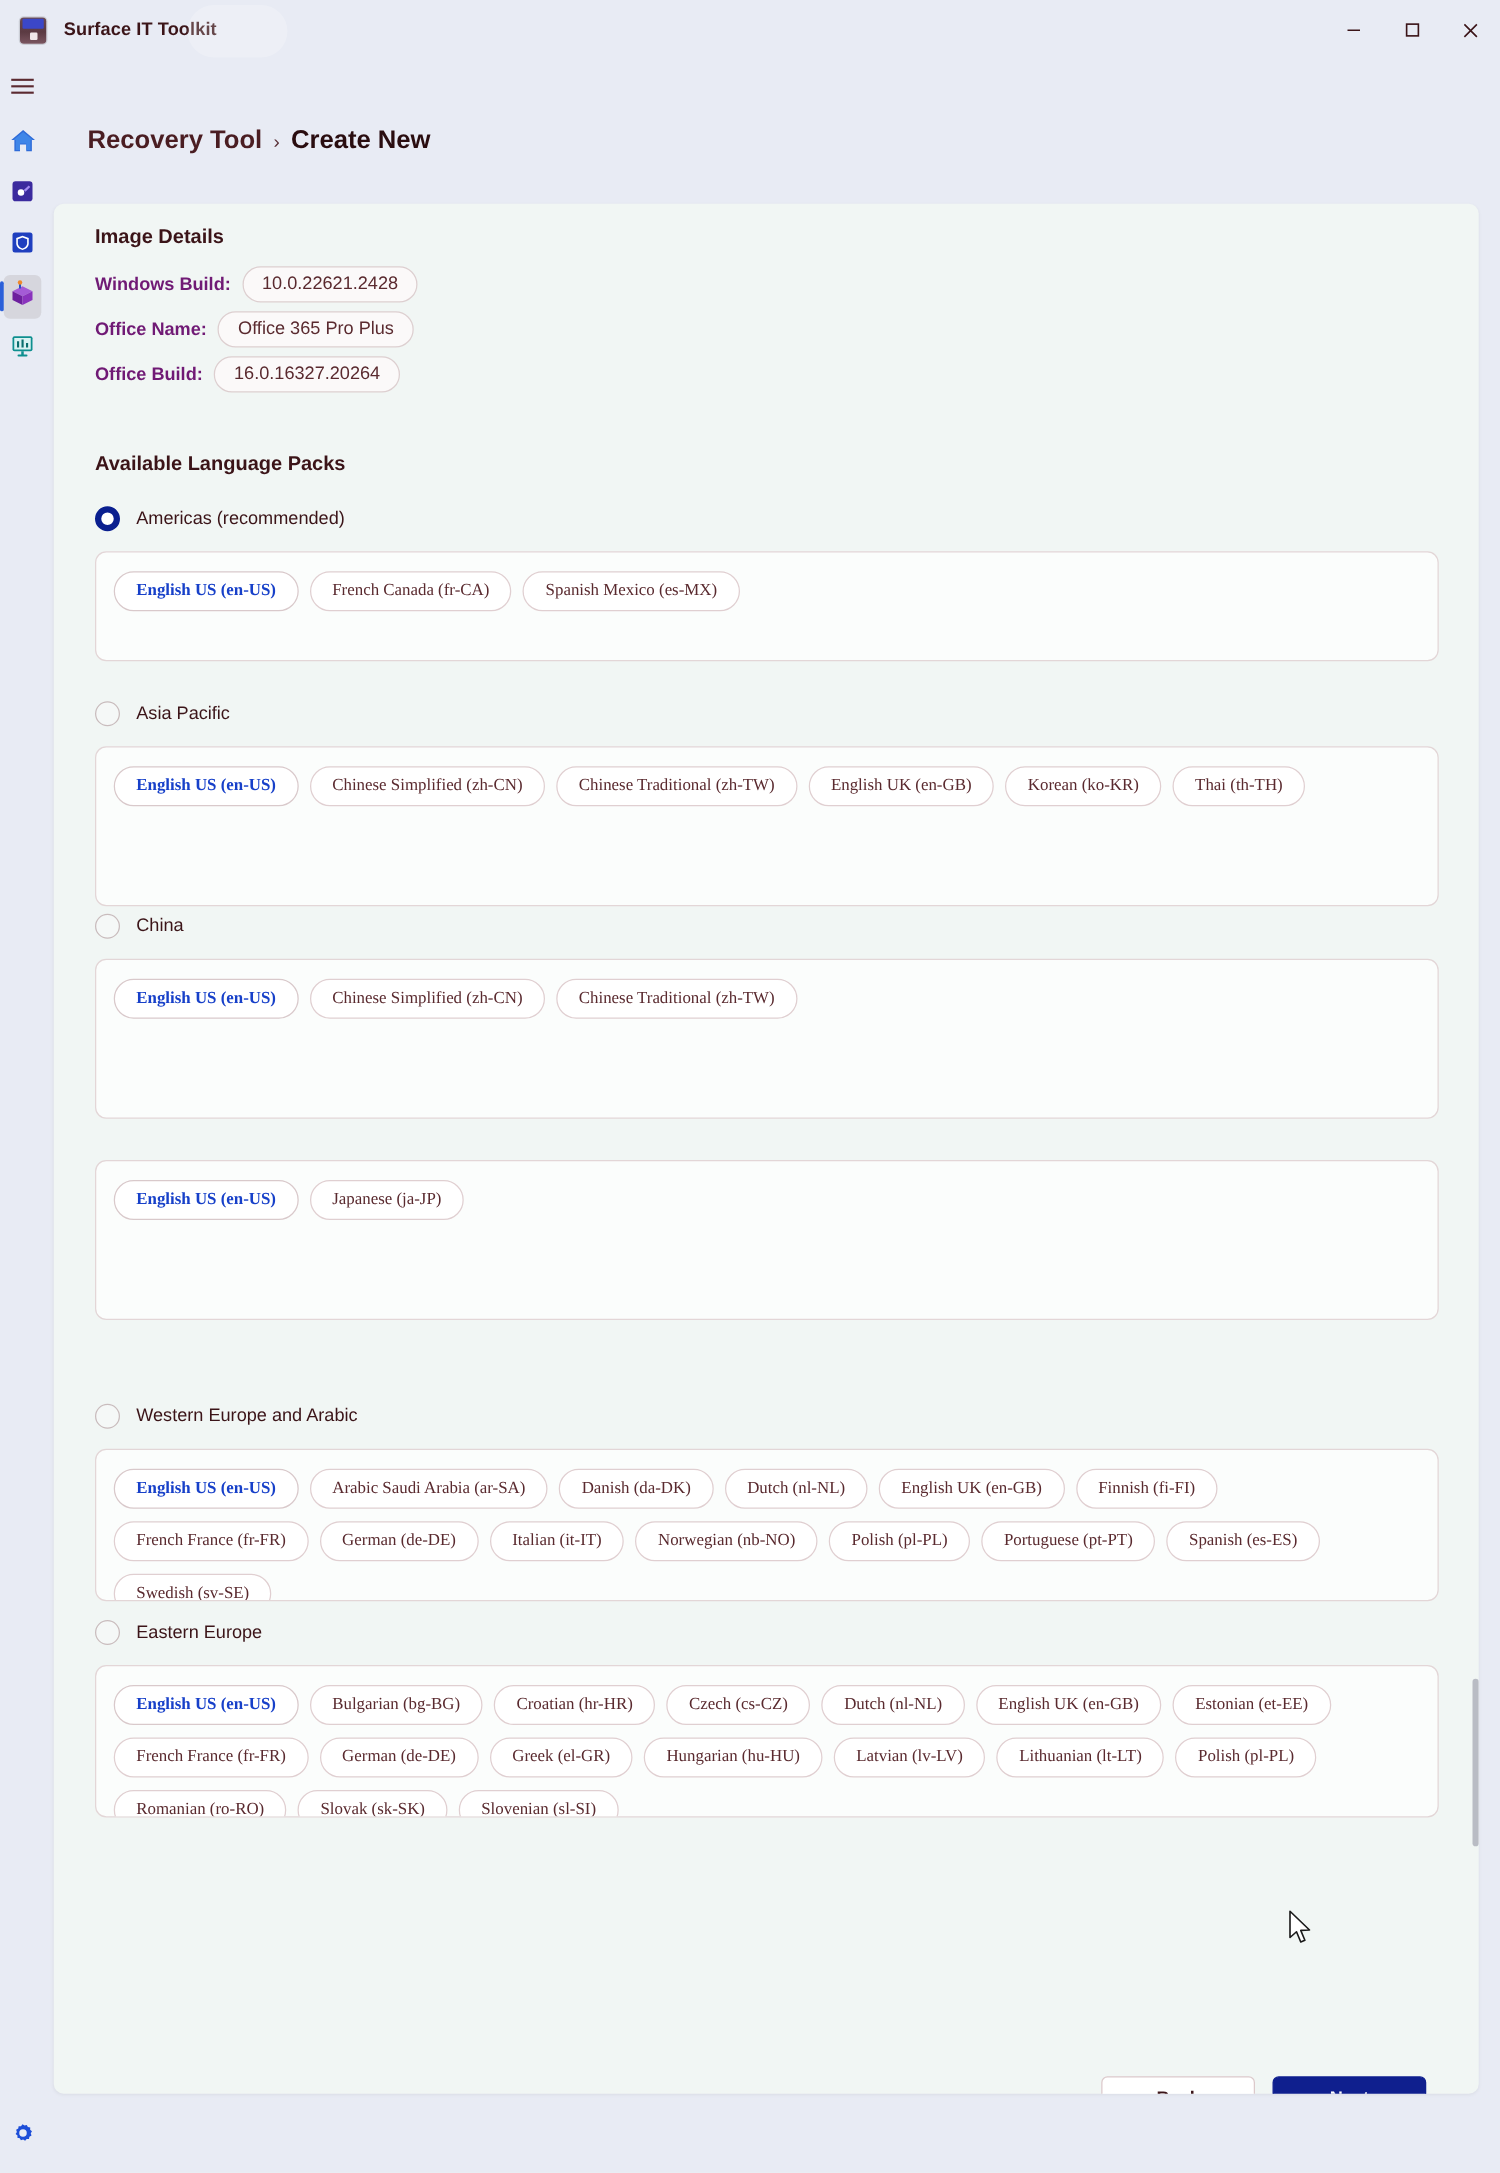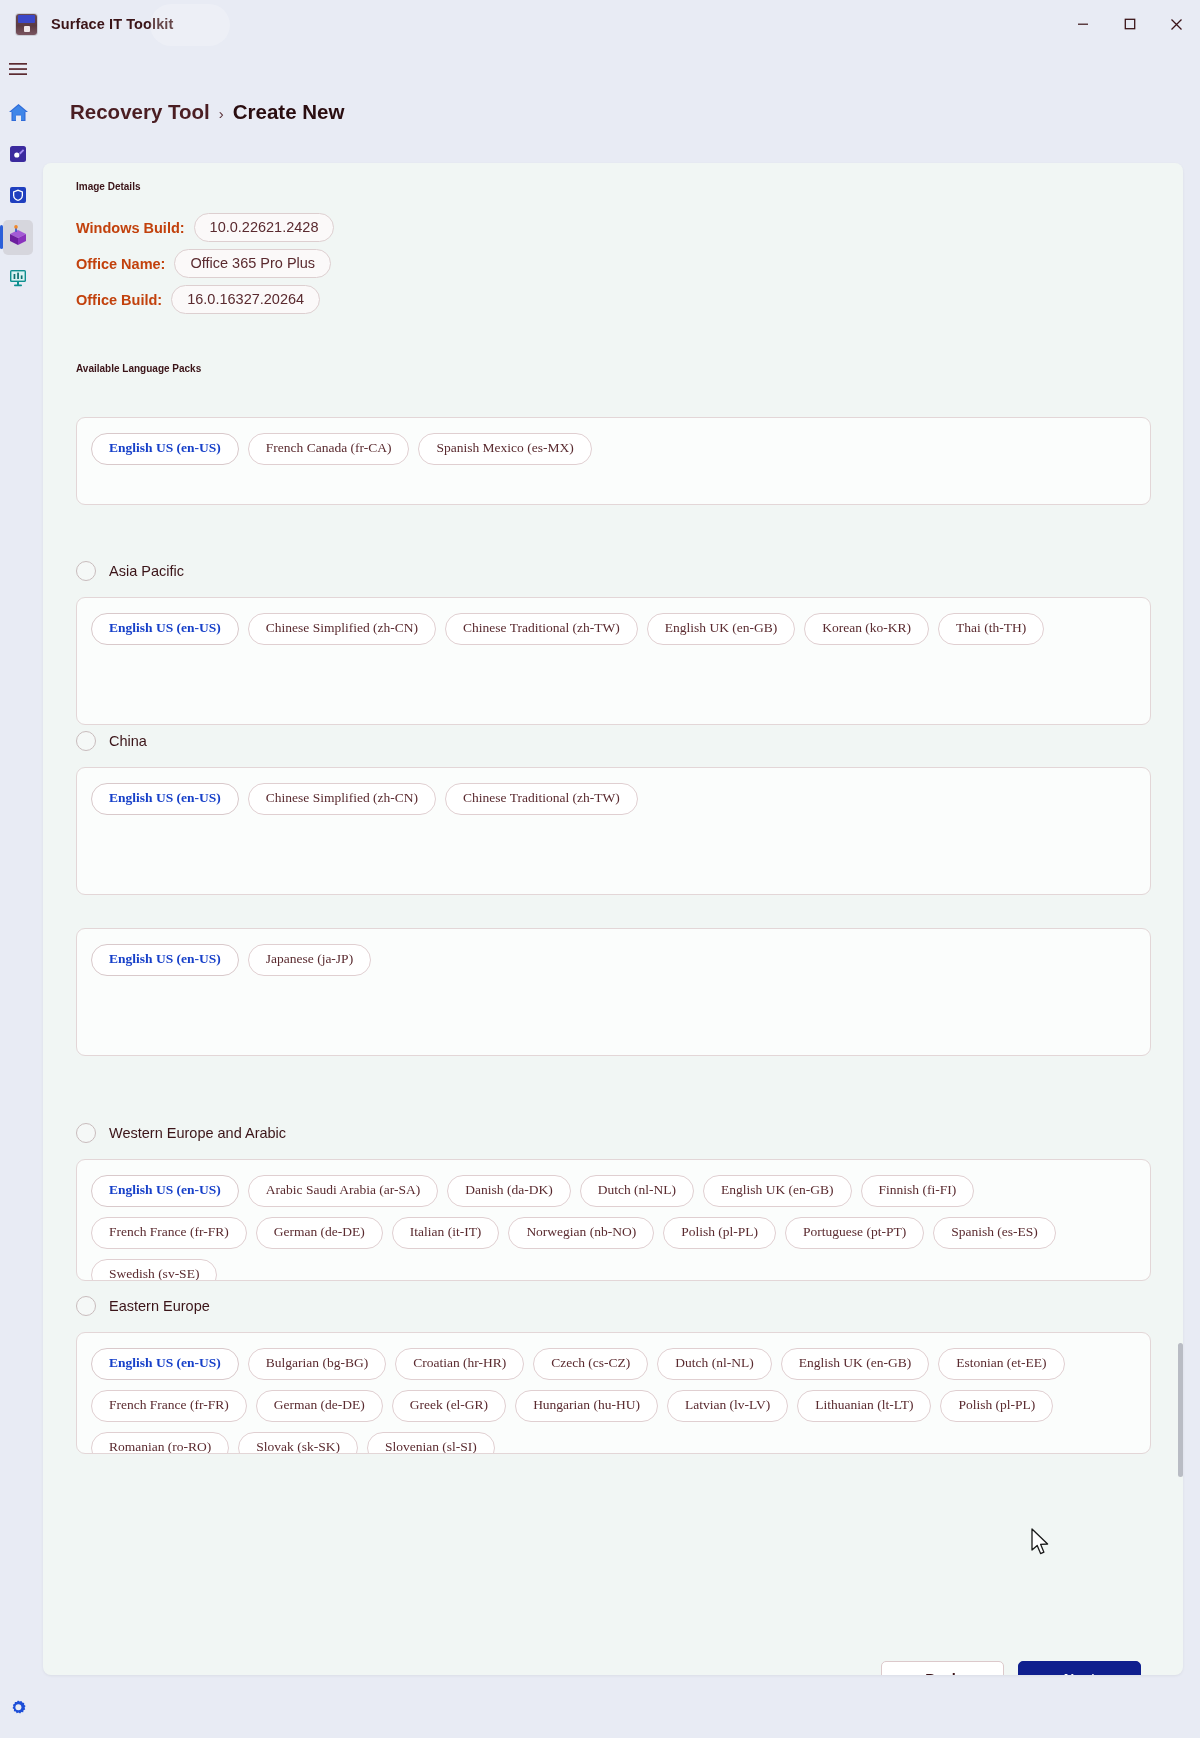--- a/index.html
+++ b/index.html
@@ -80,29 +80,29 @@
     background: #f1f6f4; border-radius: 8px;
     box-shadow: 0 1px 3px rgba(0,0,0,.06);
     overflow: hidden;
   }
   .scrollbar {
     position: absolute; right: 0px; top: 1180px; width: 5px; height: 134px;
     background: #b9bcc4; border-radius: 3px;
   }
 
   .h-sec {
-    position: absolute; font-size: 10px; font-weight: 700; color: #3b1418;
+    position: absolute; font-size: 16px; font-weight: 700; color: #3b1418;
   }
   #img-details-title { left: 33px; top: 18px; }
   #lang-packs-title  { left: 33px; top: 200px; }
 
   .detail-row {
     position: absolute; left: 33px; display: flex; align-items: center; gap: 9px;
   }
-  .detail-label { font-size: 14.5px; font-weight: 700; color: #c2410c; }
+  .detail-label { font-size: 14.5px; font-weight: 700; color: #701a75; }
   .pill-value {
     font-size: 14.5px; color: #5a2a2f; background: #fbf9f9;
     border: 1px solid #ddcfd0; border-radius: 16px; padding: 5px 15px 6px;
     white-space: nowrap;
   }
 
   .group { position: absolute; left: 33px; width: 1075px; }
   .group-head { display: flex; align-items: center; gap: 13px; height: 24px; }
   .radio {
     width: 20px; height: 20px; border-radius: 50%;
@@ -269,20 +269,24 @@
         <div class="detail-row" style="top: 122px;">
           <span class="detail-label">Office Build:</span>
           <span class="pill-value">16.0.16327.20264</span>
         </div>
       </div>
 
     <div class="h-sec" id="lang-packs-title">Available Language Packs</div>
 
     <div id="groups">
         <div class="group" style="top: 240px;">
+          <div class="group-head">
+            <span class="radio checked"></span>
+            <span class="group-label">Americas (recommended)</span>
+          </div>
           <div class="pillbox" style="height: 88px;">
             <div class="pillrow">
               <span class="lang-pill sel">English US (en-US)</span>
               <span class="lang-pill">French Canada (fr-CA)</span>
               <span class="lang-pill">Spanish Mexico (es-MX)</span>
             </div>
           </div>
         </div>
         <div class="group" style="top: 396px;">
           <div class="group-head">

